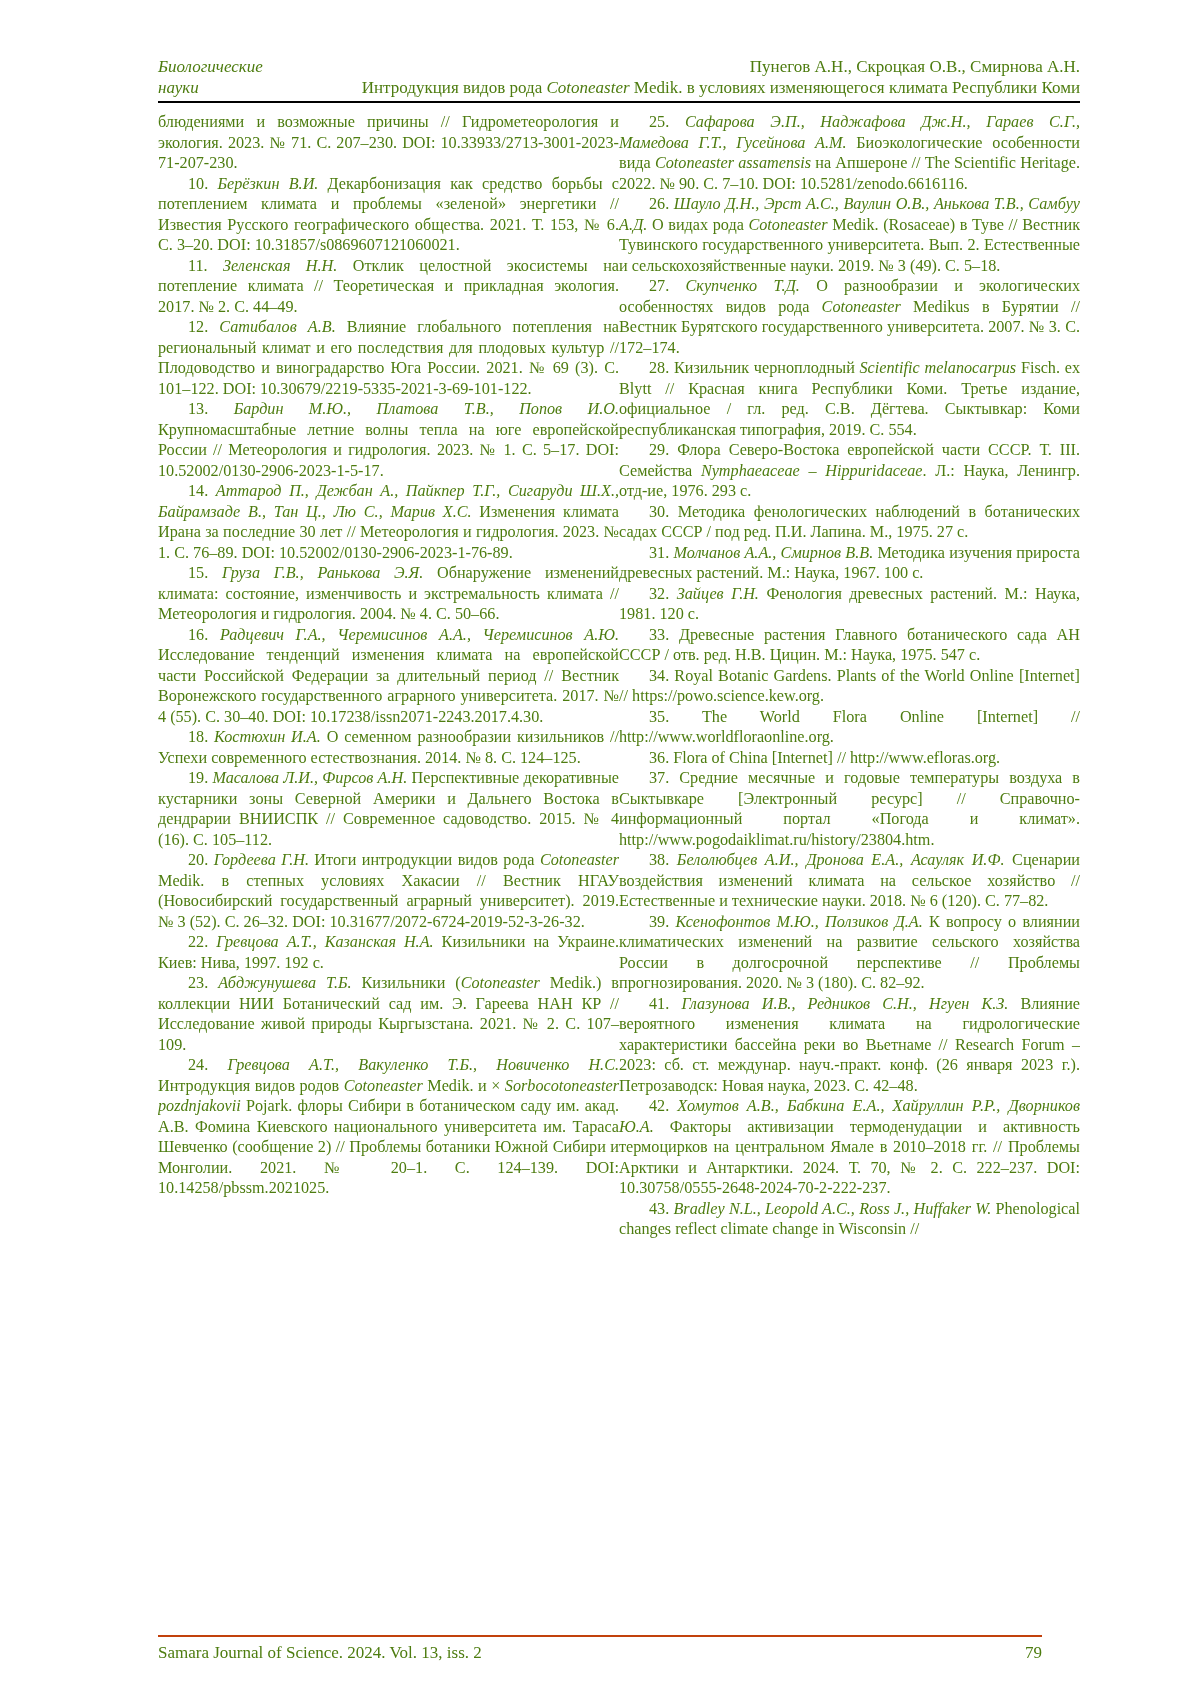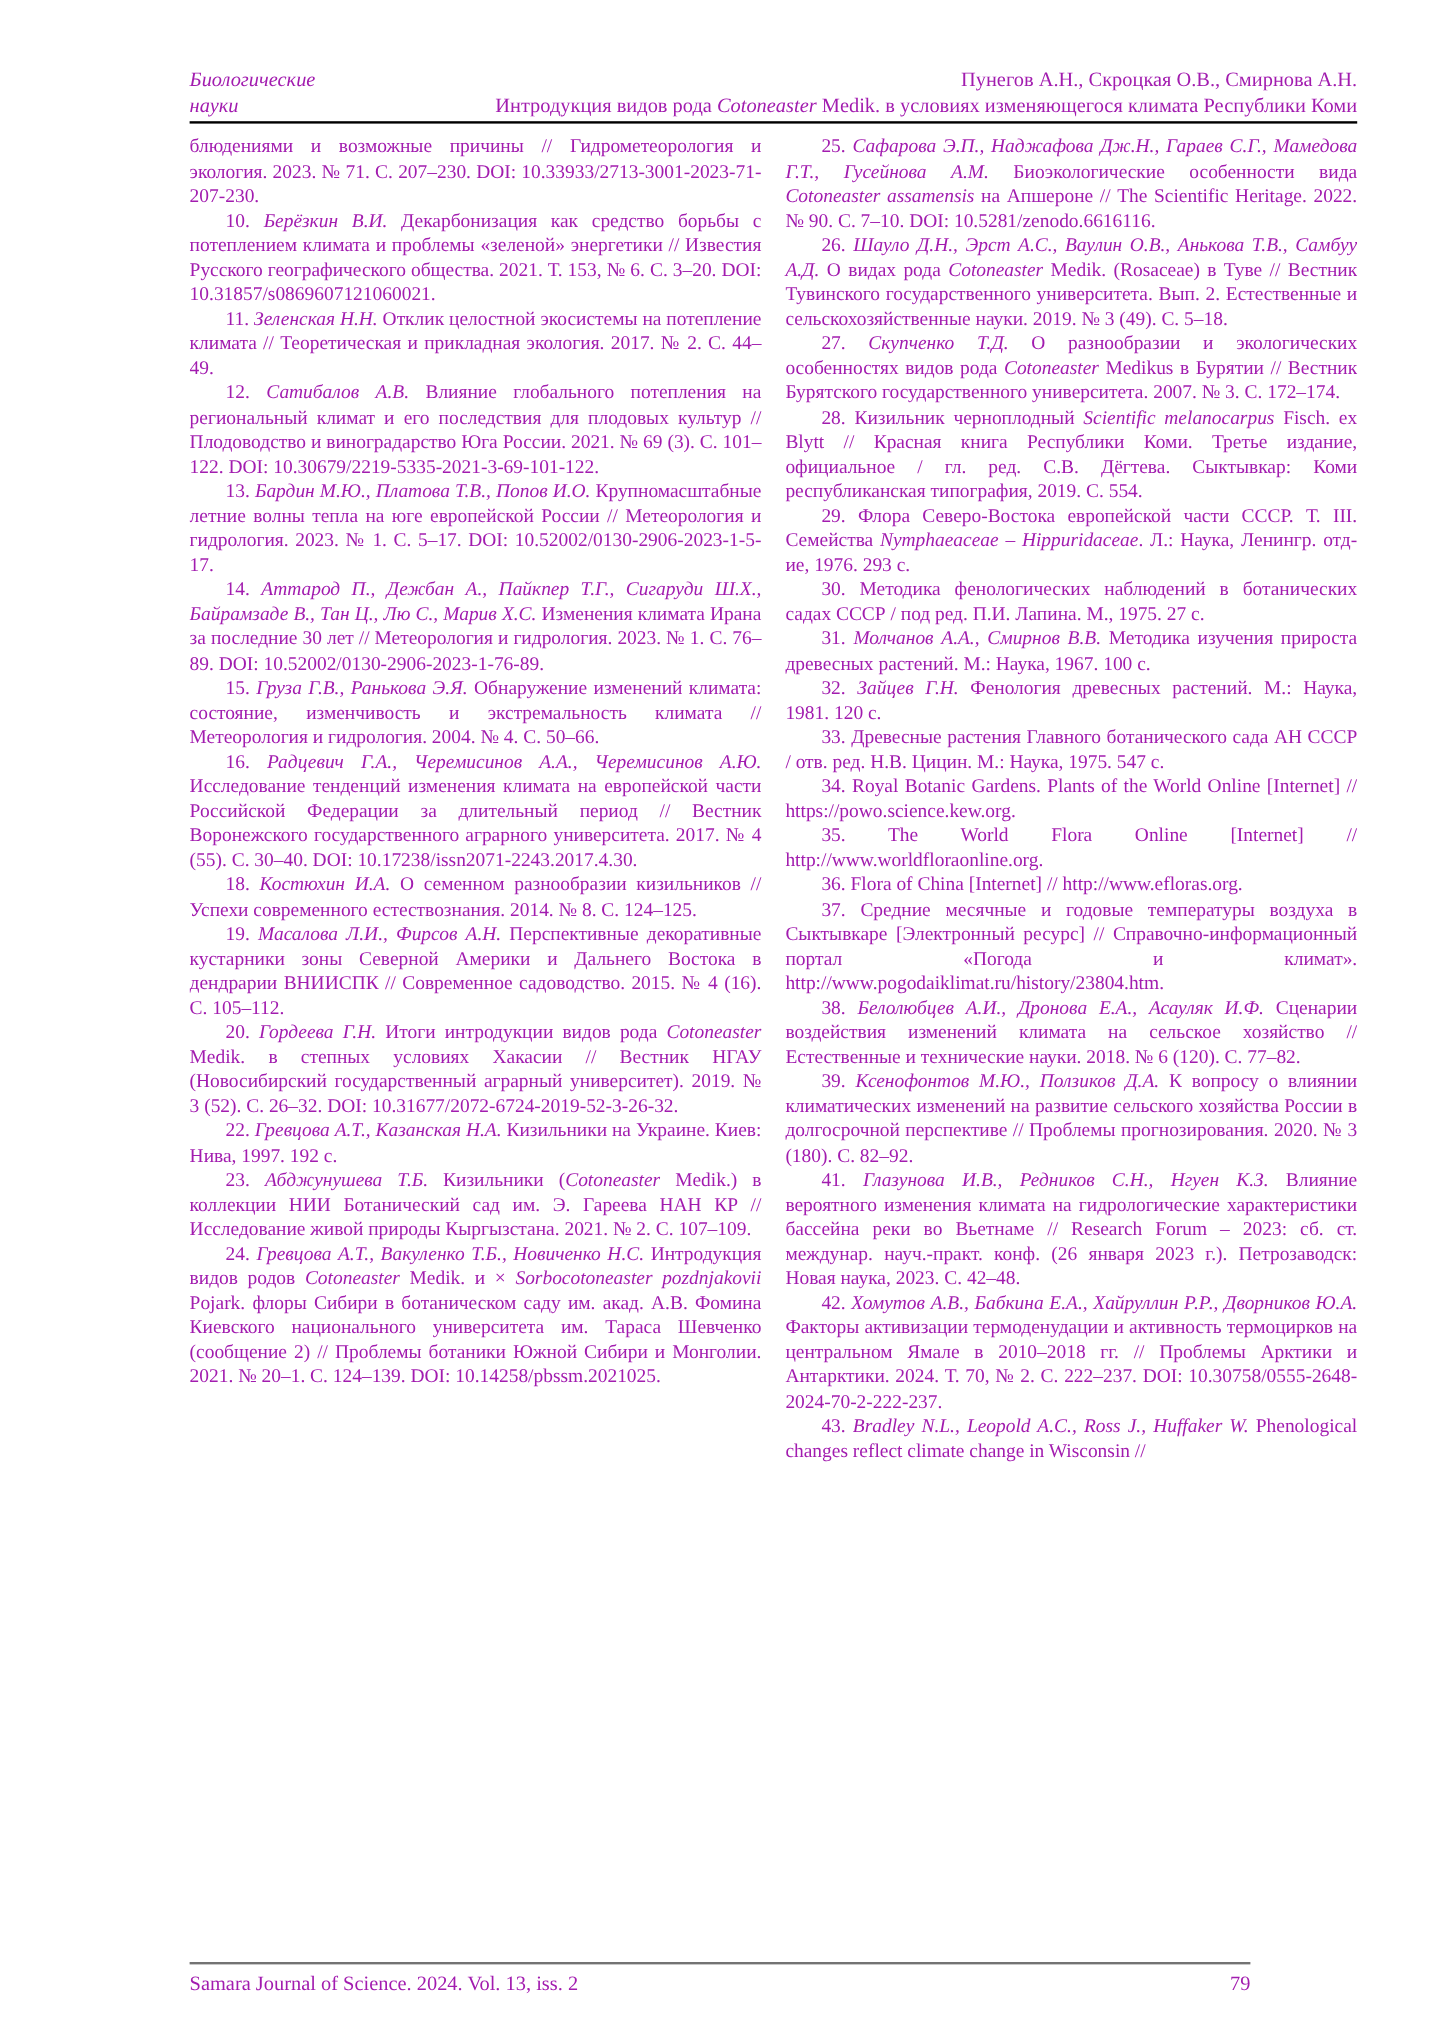--- a/index.html
+++ b/index.html
@@ -1,47 +1,47 @@
 <!DOCTYPE html>
 <html lang="ru"><head>
 <meta charset="utf-8">
 <style>
   html,body{margin:0;padding:0;background:#ffffff;}
   .page{
     position:relative;
     width:1200px;height:1697px;
     box-sizing:border-box;
-    padding:56px 69px 0 158px;
+    padding:56px 120px 0 158px;
     font-family:"Liberation Serif", serif;
-    color:#a21caf;
+    color:#4d7c0f;
     overflow:hidden;
   }
   
   .hdr-row{display:flex;font-size:17px;line-height:21px;}
   .hdr-left{flex:0 0 175px;font-style:italic;}
   .hdr-right{flex:1;text-align:right;}
   .hdr-center{flex:1;text-align:right;}
   .hdr-rule{border-bottom:2px solid #000;margin-top:3px;}
   
   .columns{
-    display:flex;gap:20px;margin-top:9px;
+    display:flex;margin-top:9px;
     height:1528px;overflow:hidden;
   }
   .col{
     flex:1 1 0;min-width:0;
     font-size:16.2px;line-height:20.5px;
     text-align:justify;
     hyphens:auto;-webkit-hyphens:auto;
   }
   .ref{margin:0;text-indent:30px;}
   .ref.no-indent{text-indent:0;}
   
   .pfooter{
     position:absolute;left:158px;right:158px;bottom:34px;
-    border-top:2px solid #737373;
+    border-top:2px solid #c2410c;
     padding-top:5px;
     display:flex;justify-content:space-between;
     font-size:17px;line-height:21px;
   }
 </style>
 </head>
 <body>
 
 <div class="page">
 

